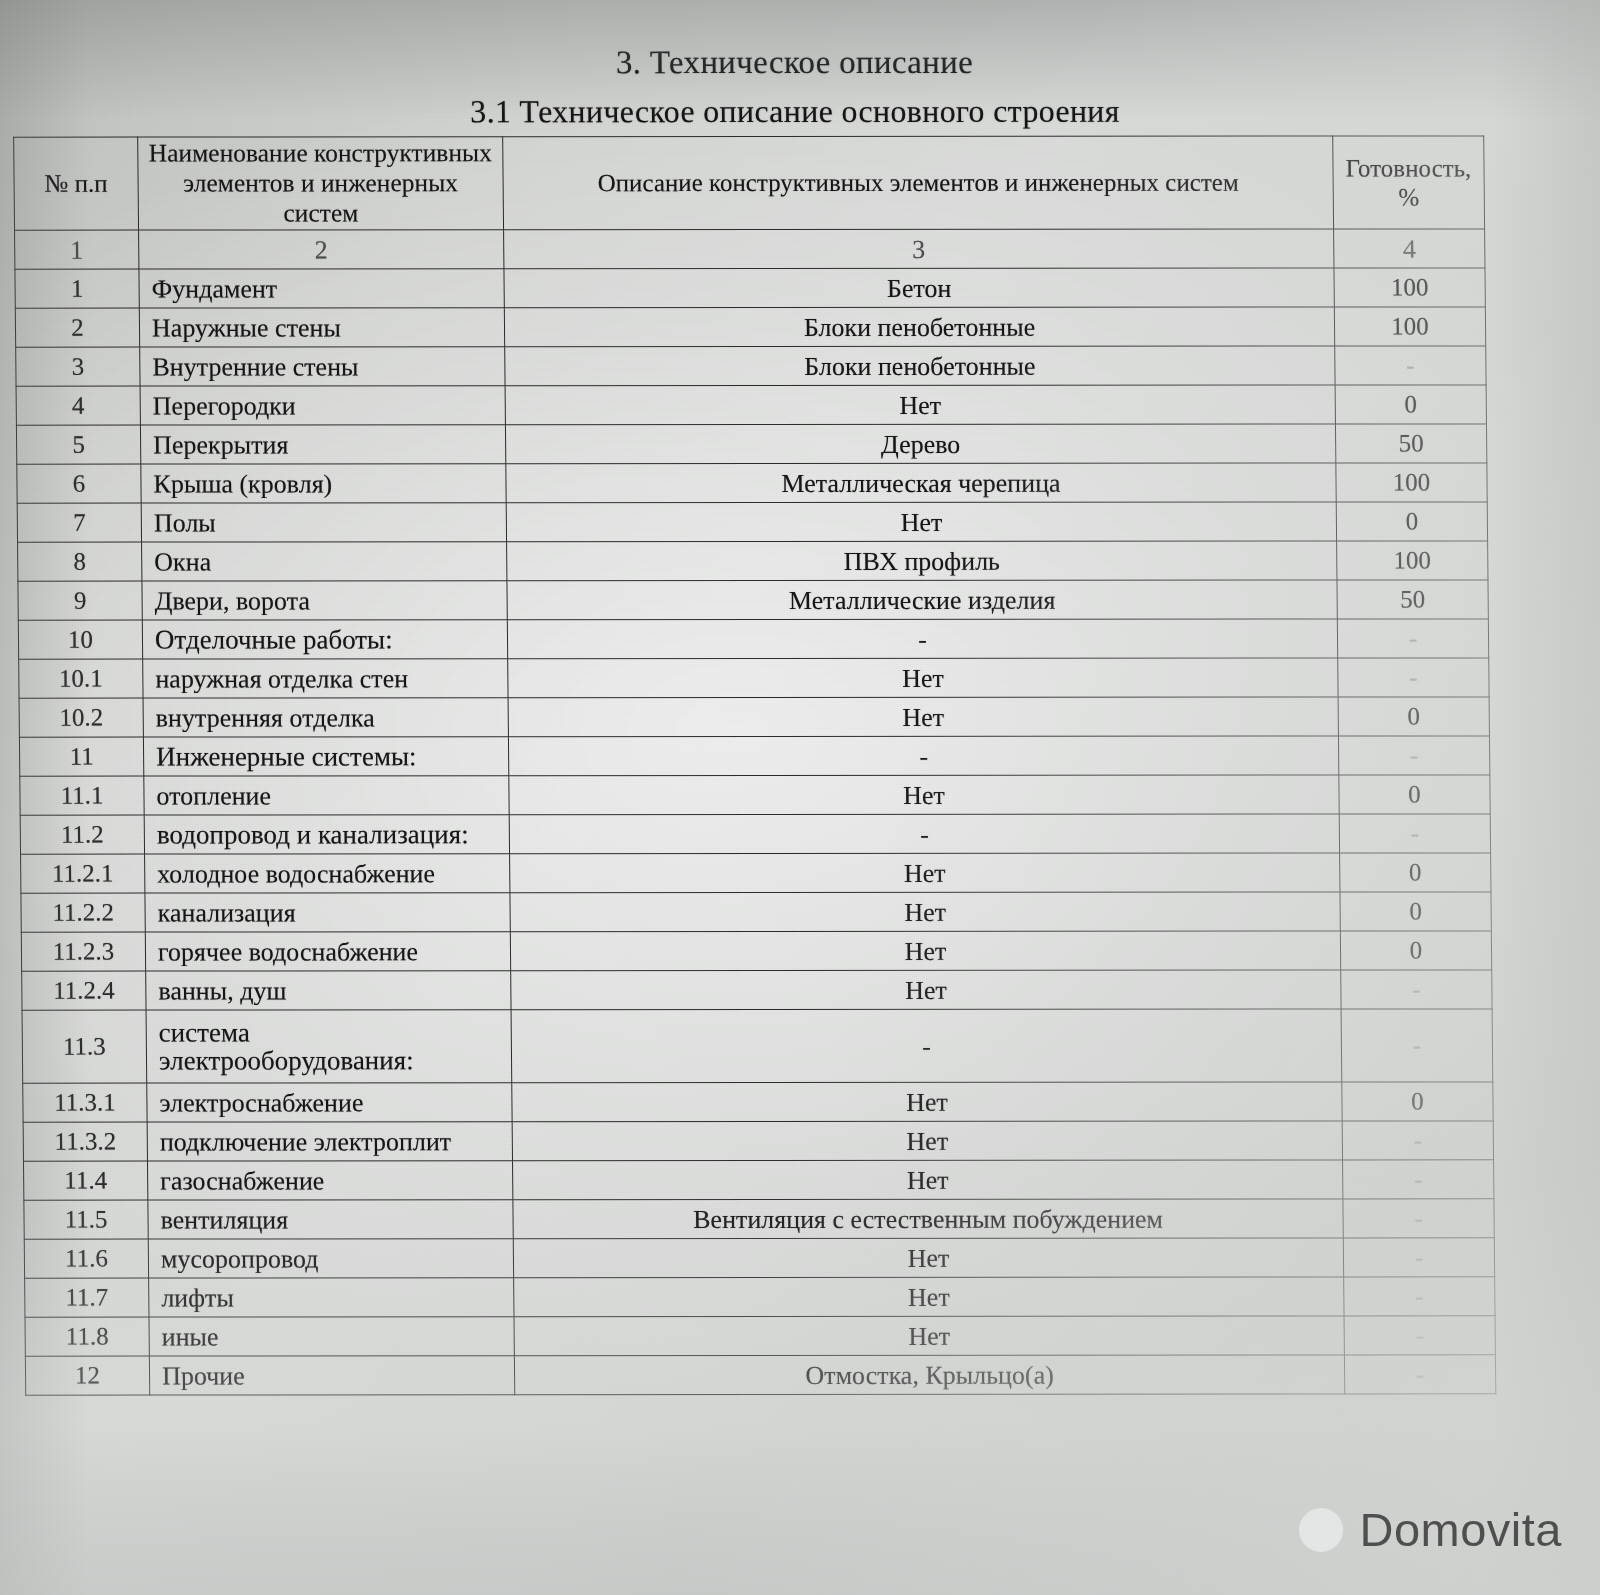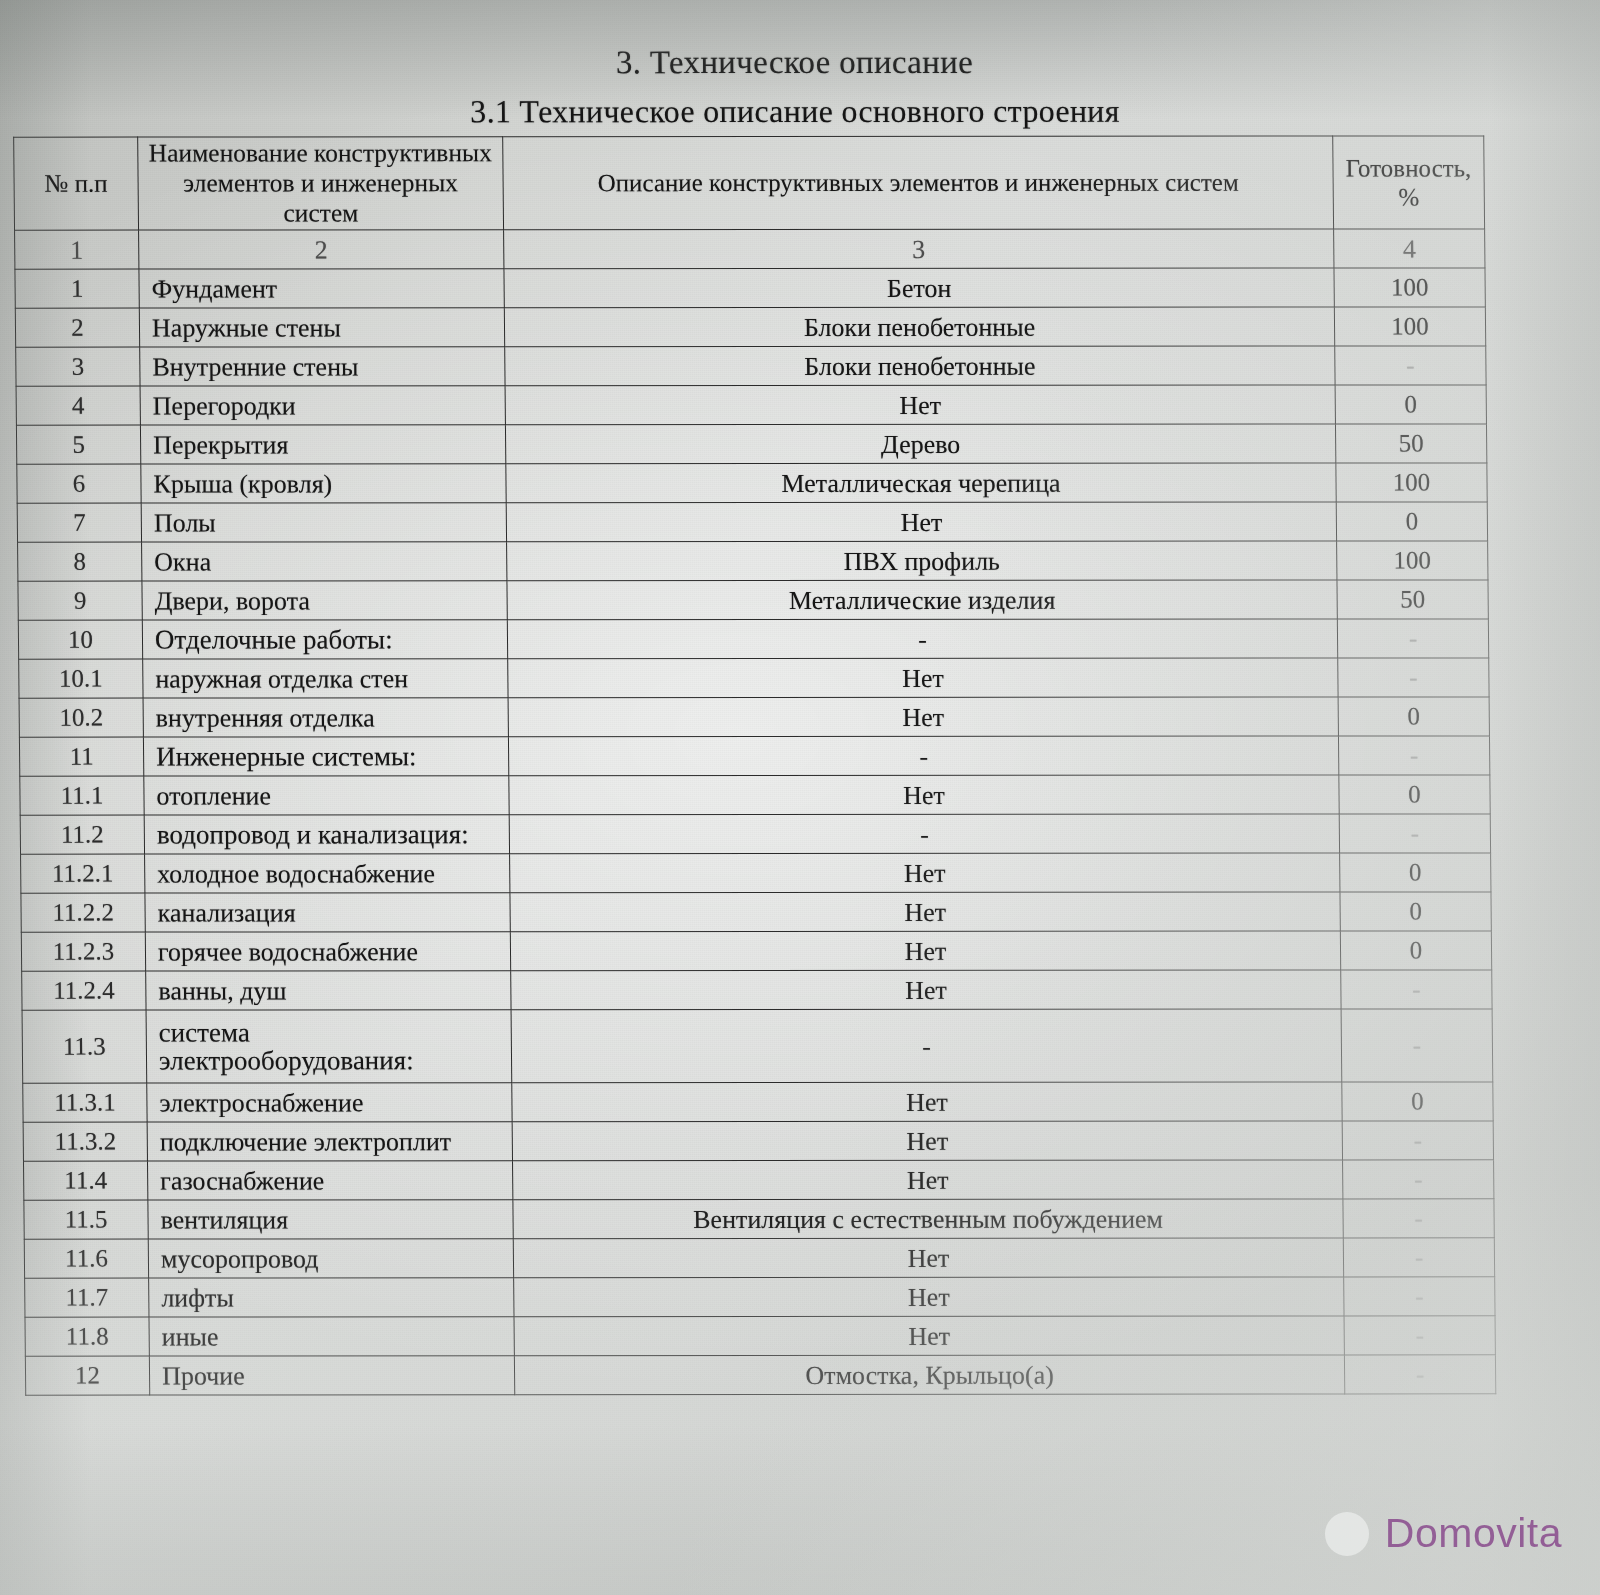--- a/index.html
+++ b/index.html
@@ -137,22 +137,22 @@
     gap: 16px;
     opacity: .62;
   }
   #wm-dot {
     width: 44px; height: 44px;
     border-radius: 50%;
     background: #f2f4f3;
   }
   #wm-text {
     font-family: "Liberation Sans", "DejaVu Sans", sans-serif;
-    font-size: 41px;
-    color: #701a75;
+    font-size: 47px;
+    color: #000000;
     letter-spacing: .5px;
   }
 </style>
 </head>
 <body>
 
 <div id="paper"></div>
 <div id="grain"></div>
 
 <div id="page">

